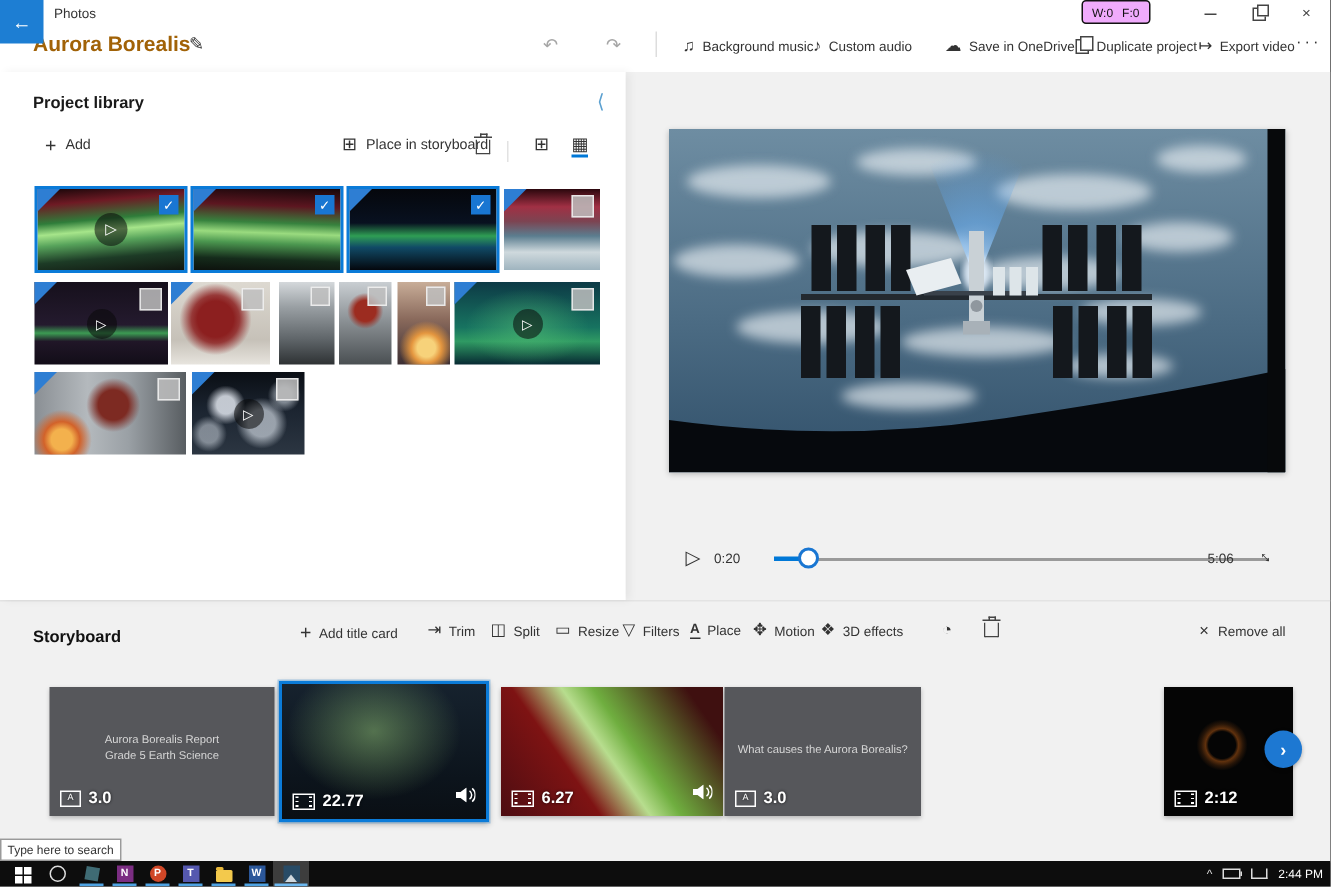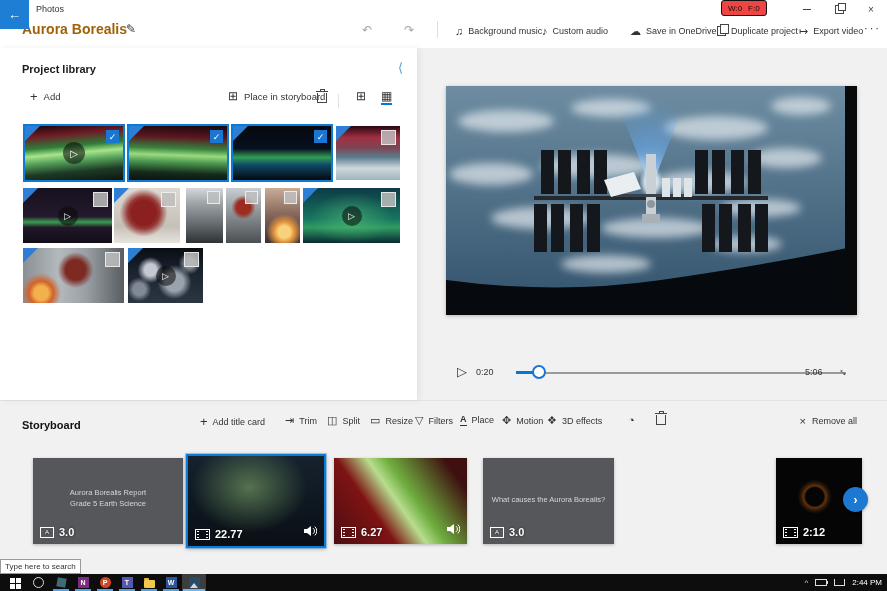--- a/index.html
+++ b/index.html
@@ -4,21 +4,21 @@
 <style>
   html,body{margin:0;padding:0;background:#000;}
   .screen{position:relative;width:887px;height:591px;background:#fff;overflow:hidden;
           font-family:"Liberation Sans",sans-serif;color:#222;-webkit-font-smoothing:antialiased;}
   .abs{position:absolute;}
 
   
   .back-btn{left:0;top:0;width:29px;height:29px;background:#1d7ed3;color:#fff;display:flex;
             align-items:center;justify-content:center;font-size:13px;z-index:5;}
   .app-name{left:36px;top:4px;font-size:9px;color:#333;}
-  .wf-badge{left:721px;top:0;height:14px;border:1px solid #111;border-radius:3px;background:#ef4444;
+  .wf-badge{left:721px;top:0;height:14px;border:1px solid #111;border-radius:3px;background:#f0abfc;
             font-size:8px;display:flex;align-items:center;gap:6px;padding:0 6px;color:#111;z-index:6;}
   .win-ctrls{right:0;top:0;height:18px;display:flex;}
   .win-btn{width:32px;height:18px;display:flex;align-items:center;justify-content:center;color:#444;font-size:10px;}
   .min-glyph{width:8px;height:1px;background:#444;}
   .restore-glyph{width:7px;height:7px;border:1px solid #444;position:relative;background:#fff;}
   .restore-glyph::before{content:'';position:absolute;top:-3px;left:2px;width:6px;height:6px;border:1px solid #444;background:#fff;}
 
   
   .proj-title{left:22px;top:21px;font-size:14px;color:#a16207;font-weight:bold;}
   .pencil{left:126px;top:22px;font-size:12px;color:#333;}
@@ -422,21 +422,21 @@
         <span>22.77</span>
       </div>
       <span class="spk">
         <svg width="13" height="10" viewBox="0 0 13 10">
             <path d="M0 3h3l4-3v10L3 7H0z" fill="#fff"></path>
             <path d="M9 2.2a3.4 3.4 0 0 1 0 5.6M10.8 .6a5.8 5.8 0 0 1 0 8.8" stroke="#fff" stroke-width="1" fill="none"></path>
           </svg>
       </span>
     </div>
 
-    <div class="clip g-beam" style="left:334px;width:133px;">
+    <div class="clip g-beam" style="left:334px;width:148px;">
       <div class="clip-label">
         <span class="film"></span>
         <span>6.27</span>
       </div>
       <span class="spk">
         <svg width="13" height="10" viewBox="0 0 13 10">
             <path d="M0 3h3l4-3v10L3 7H0z" fill="#fff"></path>
             <path d="M9 2.2a3.4 3.4 0 0 1 0 5.6M10.8 .6a5.8 5.8 0 0 1 0 8.8" stroke="#fff" stroke-width="1" fill="none"></path>
           </svg>
       </span>

